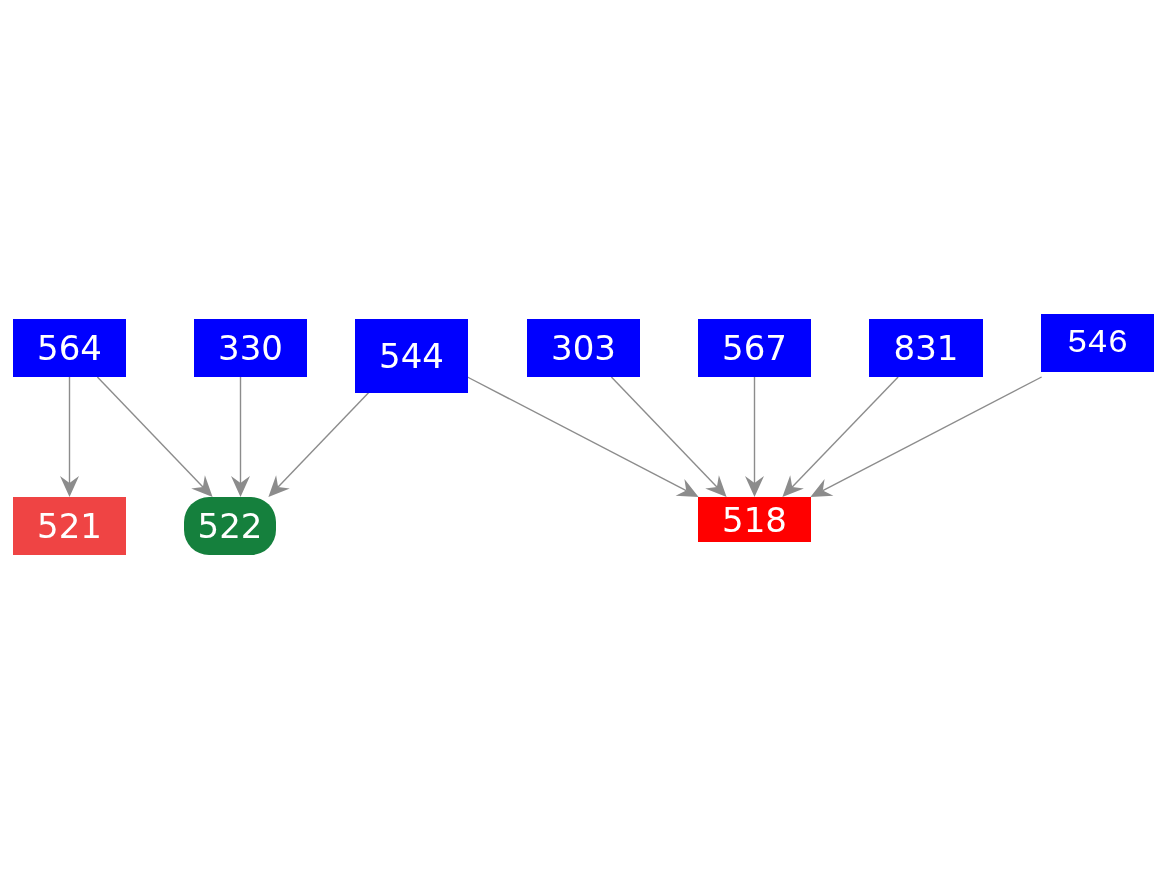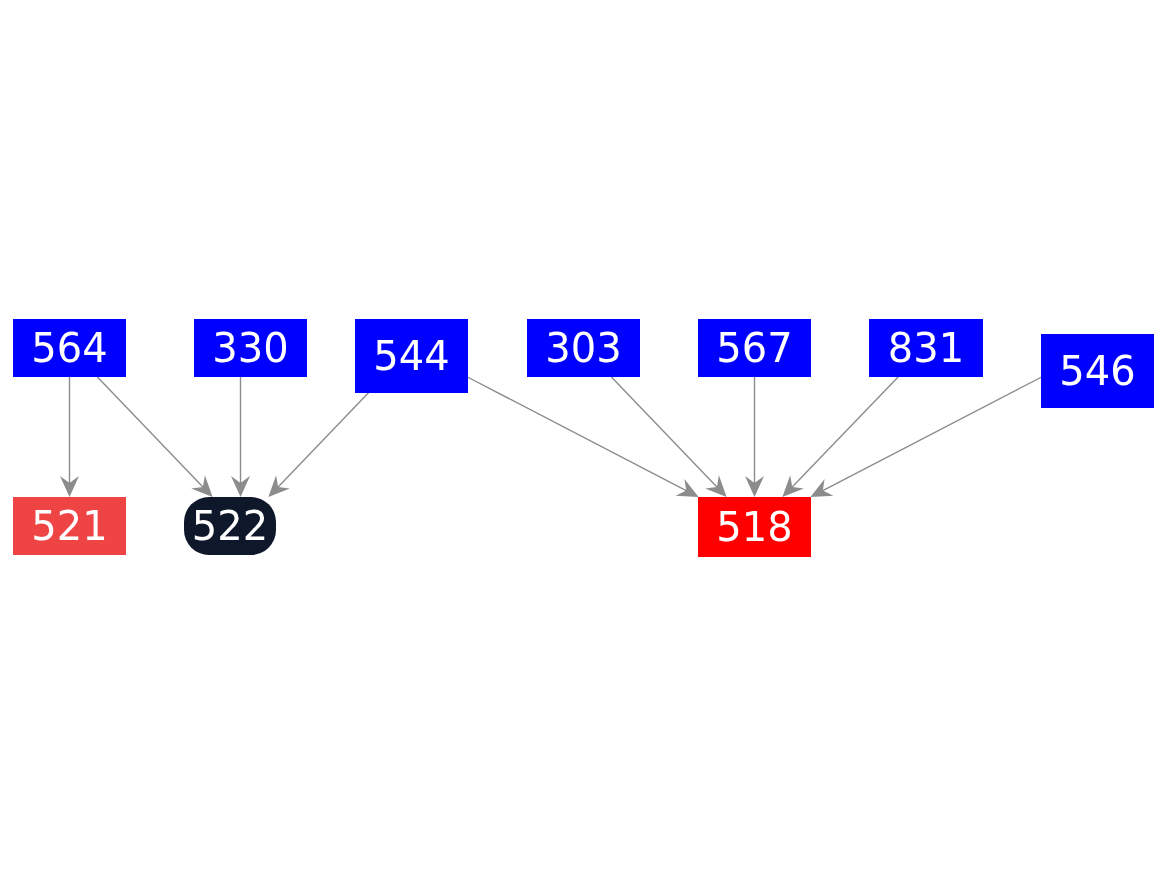--- a/index.html
+++ b/index.html
@@ -22,21 +22,21 @@
     width: 1167px;
     height: 875px;
     pointer-events: none;
   }
   .node {
     position: absolute;
     display: flex;
     align-items: center;
     justify-content: center;
     color: #ffffff;
-    font-size: 40px;
+    font-size: 34px;
     line-height: 1;
     user-select: none;
   }
 </style>
 </head>
 <body>
 
 <div id="canvas">
   <svg id="edges" xmlns="http://www.w3.org/2000/svg">
       <line x1="69.5" y1="377.0" x2="69.5" y2="483.0" stroke="#8c8c8c" stroke-width="1.4"></line>
@@ -58,17 +58,17 @@
       <line x1="1041.6" y1="377.0" x2="822.8" y2="490.6" stroke="#8c8c8c" stroke-width="1.4"></line>
       <polygon points="810.4,497.0 824.6,478.9 822.8,490.6 833.4,495.8" fill="#8c8c8c"></polygon>
     </svg>
 
   <div class="node" style="left: 13px; top: 319px; width: 113px; height: 58px; background: rgb(0, 0, 255); color: rgb(255, 255, 255);">564</div>
   <div class="node" style="left: 194px; top: 319px; width: 113px; height: 58px; background: rgb(0, 0, 255); color: rgb(255, 255, 255);">330</div>
   <div class="node" style="left: 355px; top: 319px; width: 113px; height: 74px; background: rgb(0, 0, 255); color: rgb(255, 255, 255);">544</div>
   <div class="node" style="left: 527px; top: 319px; width: 113px; height: 58px; background: rgb(0, 0, 255); color: rgb(255, 255, 255);">303</div>
   <div class="node" style="left: 698px; top: 319px; width: 113px; height: 58px; background: rgb(0, 0, 255); color: rgb(255, 255, 255);">567</div>
   <div class="node" style="left: 869px; top: 319px; width: 114px; height: 58px; background: rgb(0, 0, 255); color: rgb(255, 255, 255);">831</div>
-  <div class="node" style="left: 1041px; top: 334px; width: 113px; height: 74px; background: rgb(0, 0, 255); color: rgb(255, 255, 255);">546</div>
+  <div class="node" style="left: 1041px; top: 314px; width: 113px; height: 58px; background: rgb(0, 0, 255); color: rgb(255, 255, 255); font-family: Liberation Mono, monospace;">546</div>
   <div class="node" style="left: 13px; top: 497px; width: 113px; height: 58px; background: #ef4444; color: rgb(255, 255, 255);">521</div>
-  <div class="node" style="left: 184px; top: 497px; width: 92px; height: 58px; background: #0f172a; color: rgb(255, 255, 255); border-radius: 25px;">522</div>
-  <div class="node" style="left: 698px; top: 497px; width: 113px; height: 60px; background: rgb(255, 0, 0); color: rgb(255, 255, 255);">518</div>
+  <div class="node" style="left: 184px; top: 497px; width: 92px; height: 58px; background: #15803d; color: rgb(255, 255, 255); border-radius: 25px;">522</div>
+  <div class="node" style="left: 698px; top: 497px; width: 113px; height: 45px; background: rgb(255, 0, 0); color: rgb(255, 255, 255);">518</div>
 </div>
 
 </body></html>

